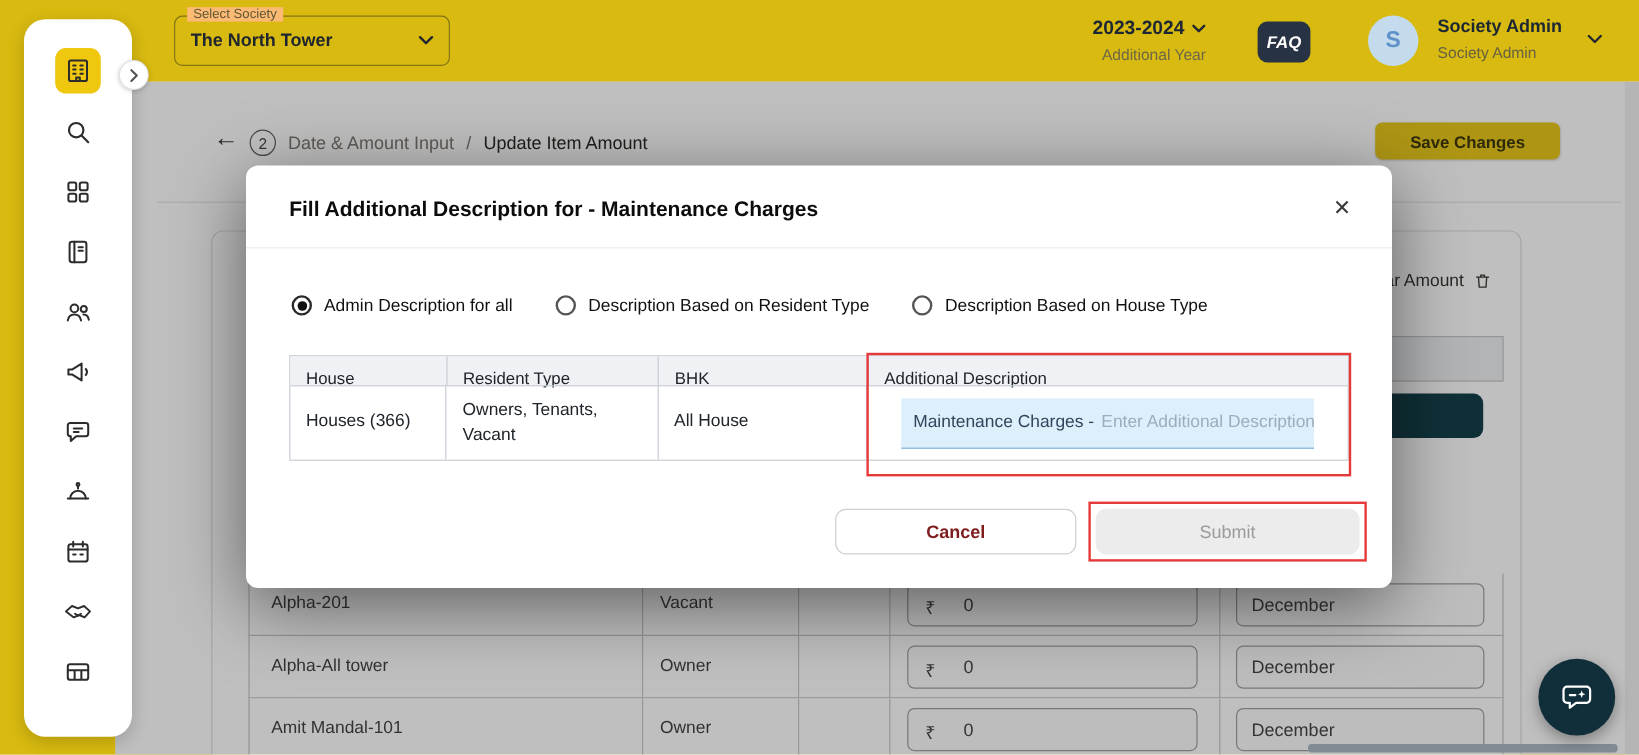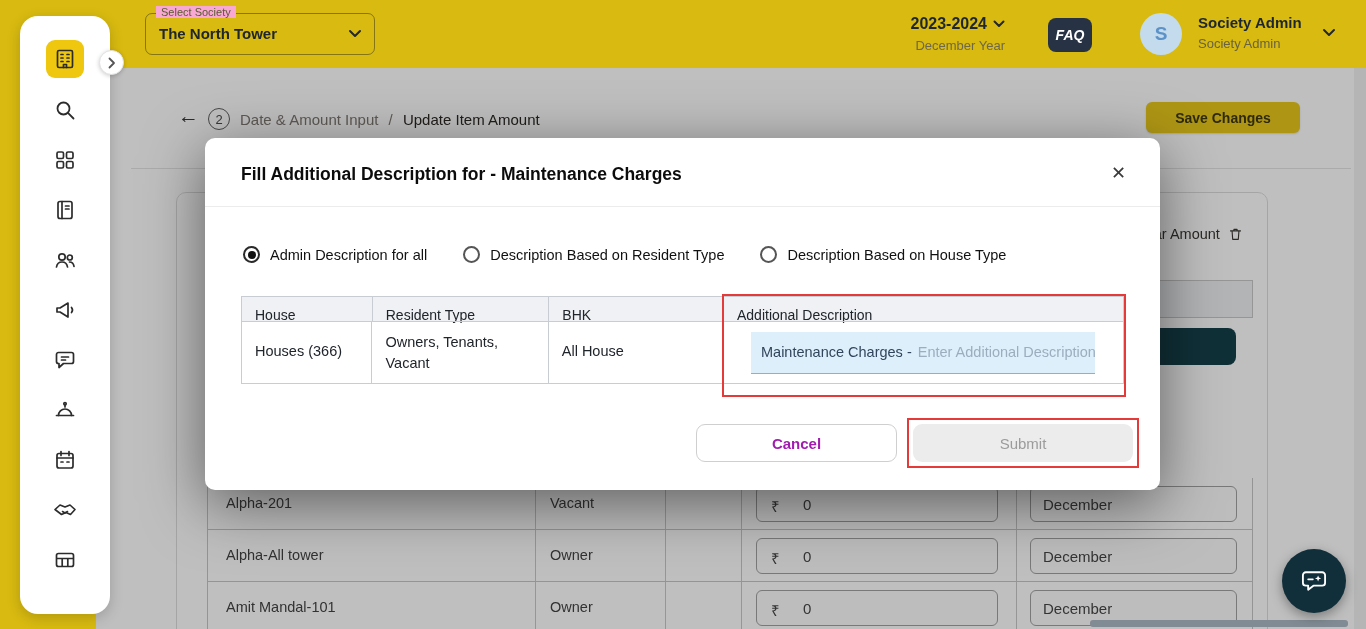--- a/index.html
+++ b/index.html
@@ -9,21 +9,21 @@
     background: #d8ba10; overflow: hidden;
     font-family: "Liberation Sans", sans-serif;
     color: #222;
   }
   svg { display:block; }
 
   
   .society-select { position:absolute; left:145px; top:13px; width:230px; height:42px;
     border:1px solid rgba(80,72,25,.6); border-radius:7px; z-index:2; cursor:pointer; }
   .society-select .lbl { position:absolute; top:-8px; left:10px; font-size:11px; color:#5d5733;
-    background:#f9a8d4; padding:0 5px; }
+    background:#fdba74; padding:0 5px; }
   .society-select .val { position:absolute; left:13px; top:11px; font-size:15px; font-weight:bold; color:#20262e; }
   .society-select .chev { position:absolute; right:12px; top:15px; }
 
   .fy { position:absolute; left:860px; top:15px; width:145px; text-align:right; z-index:2; cursor:pointer; }
   .fy .year-row { display:flex; justify-content:flex-end; align-items:center; gap:6px; }
   .fy .year { font-size:16px; font-weight:bold; color:#1d2733; }
   .fy .cap { font-size:13px; color:#6e6847; margin-top:5px; }
 
   .faq { position:absolute; left:1048px; top:18px; width:44px; height:34px; background:#273244; color:#fff;
     border-radius:8px; display:flex; align-items:center; justify-content:center;
@@ -123,21 +123,21 @@
     display:flex; align-items:center; padding:0 10px; white-space:nowrap; overflow:hidden; cursor:text; }
   .desc-prefix { color:#31465c; font-size:14.5px; }
   .desc-ph { color:#9cadbd; font-size:14.5px; margin-left:6px; }
 
   .hl-box { position:absolute; border:2.5px solid #e43a3a; pointer-events:none; z-index:12; }
   .hl-desc { left:517px; top:156px; width:404px; height:103px; }
   .hl-submit { left:702px; top:280px; width:232px; height:50px; }
 
   .modal-btn { position:absolute; top:286px; height:38px; border-radius:9px; font-size:15px;
     display:flex; align-items:center; justify-content:center; cursor:pointer; }
-  .btn-cancel { left:491px; width:201px; background:#fff; border:1.5px solid #cfcfcf; color:#a21caf; font-weight:bold; }
+  .btn-cancel { left:491px; width:201px; background:#fff; border:1.5px solid #cfcfcf; color:#7f1d1d; font-weight:bold; }
   .btn-submit { left:708px; width:220px; background:#ececec; color:#9b9b9b; }
 
   
   .chat-fab { position:absolute; left:1282px; top:549px; width:64px; height:64px; border-radius:50%;
     background:#112f3a; z-index:8; display:flex; align-items:center; justify-content:center;
     box-shadow:0 4px 12px rgba(0,0,0,.35); cursor:pointer; }
 </style>
 </head>
 <body>
 
@@ -155,21 +155,21 @@
 
   <div class="fy">
     <div class="year-row">
       <span class="year">2023-2024</span>
       <span>
         <svg width="12" height="8" viewBox="0 0 12 8">
             <path d="M1.5 1.5L6 6l4.5-4.5" fill="none" stroke="#23282f" stroke-width="2" stroke-linecap="round" stroke-linejoin="round"></path>
           </svg>
       </span>
     </div>
-    <div class="cap">December Year</div>
+    <div class="cap">Additional Year</div>
   </div>
 
   <div class="faq">FAQ</div>
 
   <div class="avatar">
       <span>S</span>
     </div>
   <div class="user-name">Society Admin</div>
   <div class="user-role">Society Admin</div>
   <span class="user-chev">

